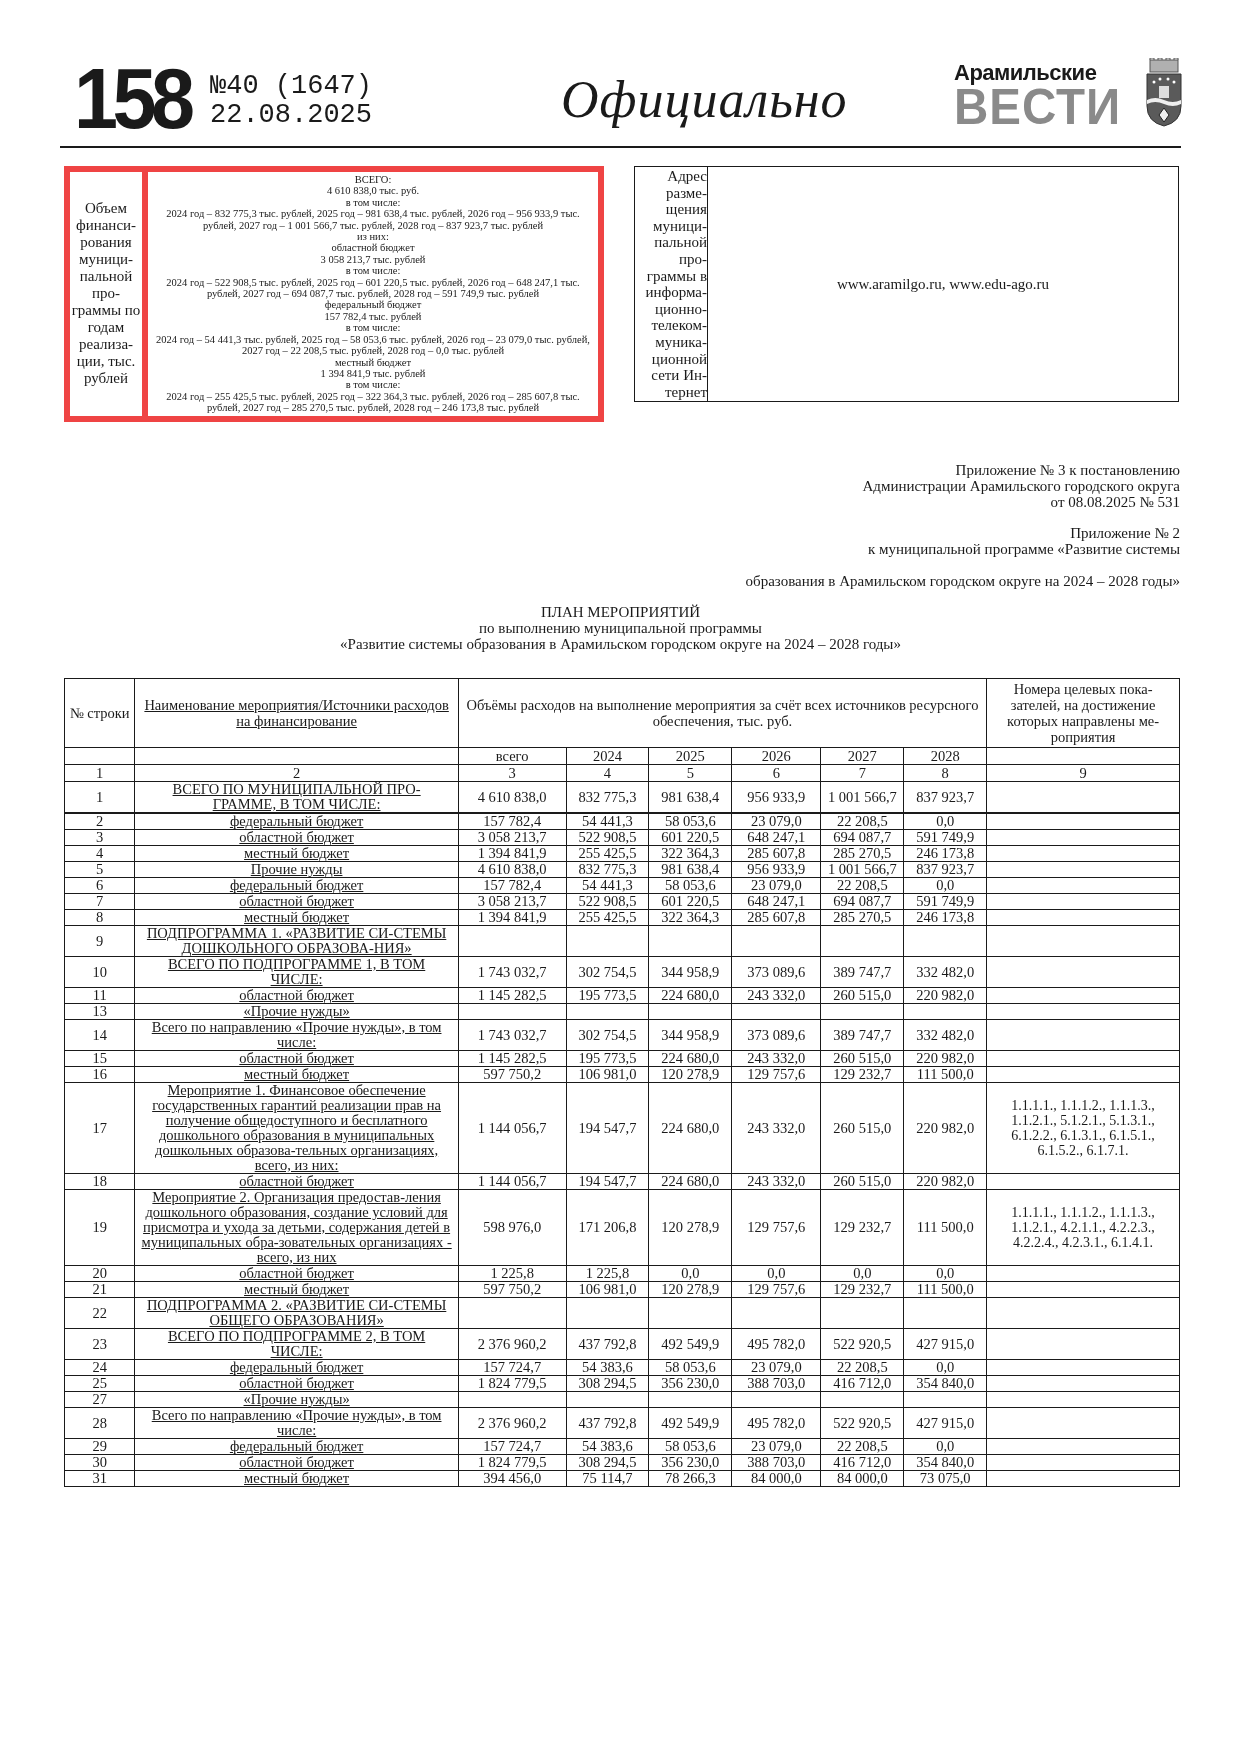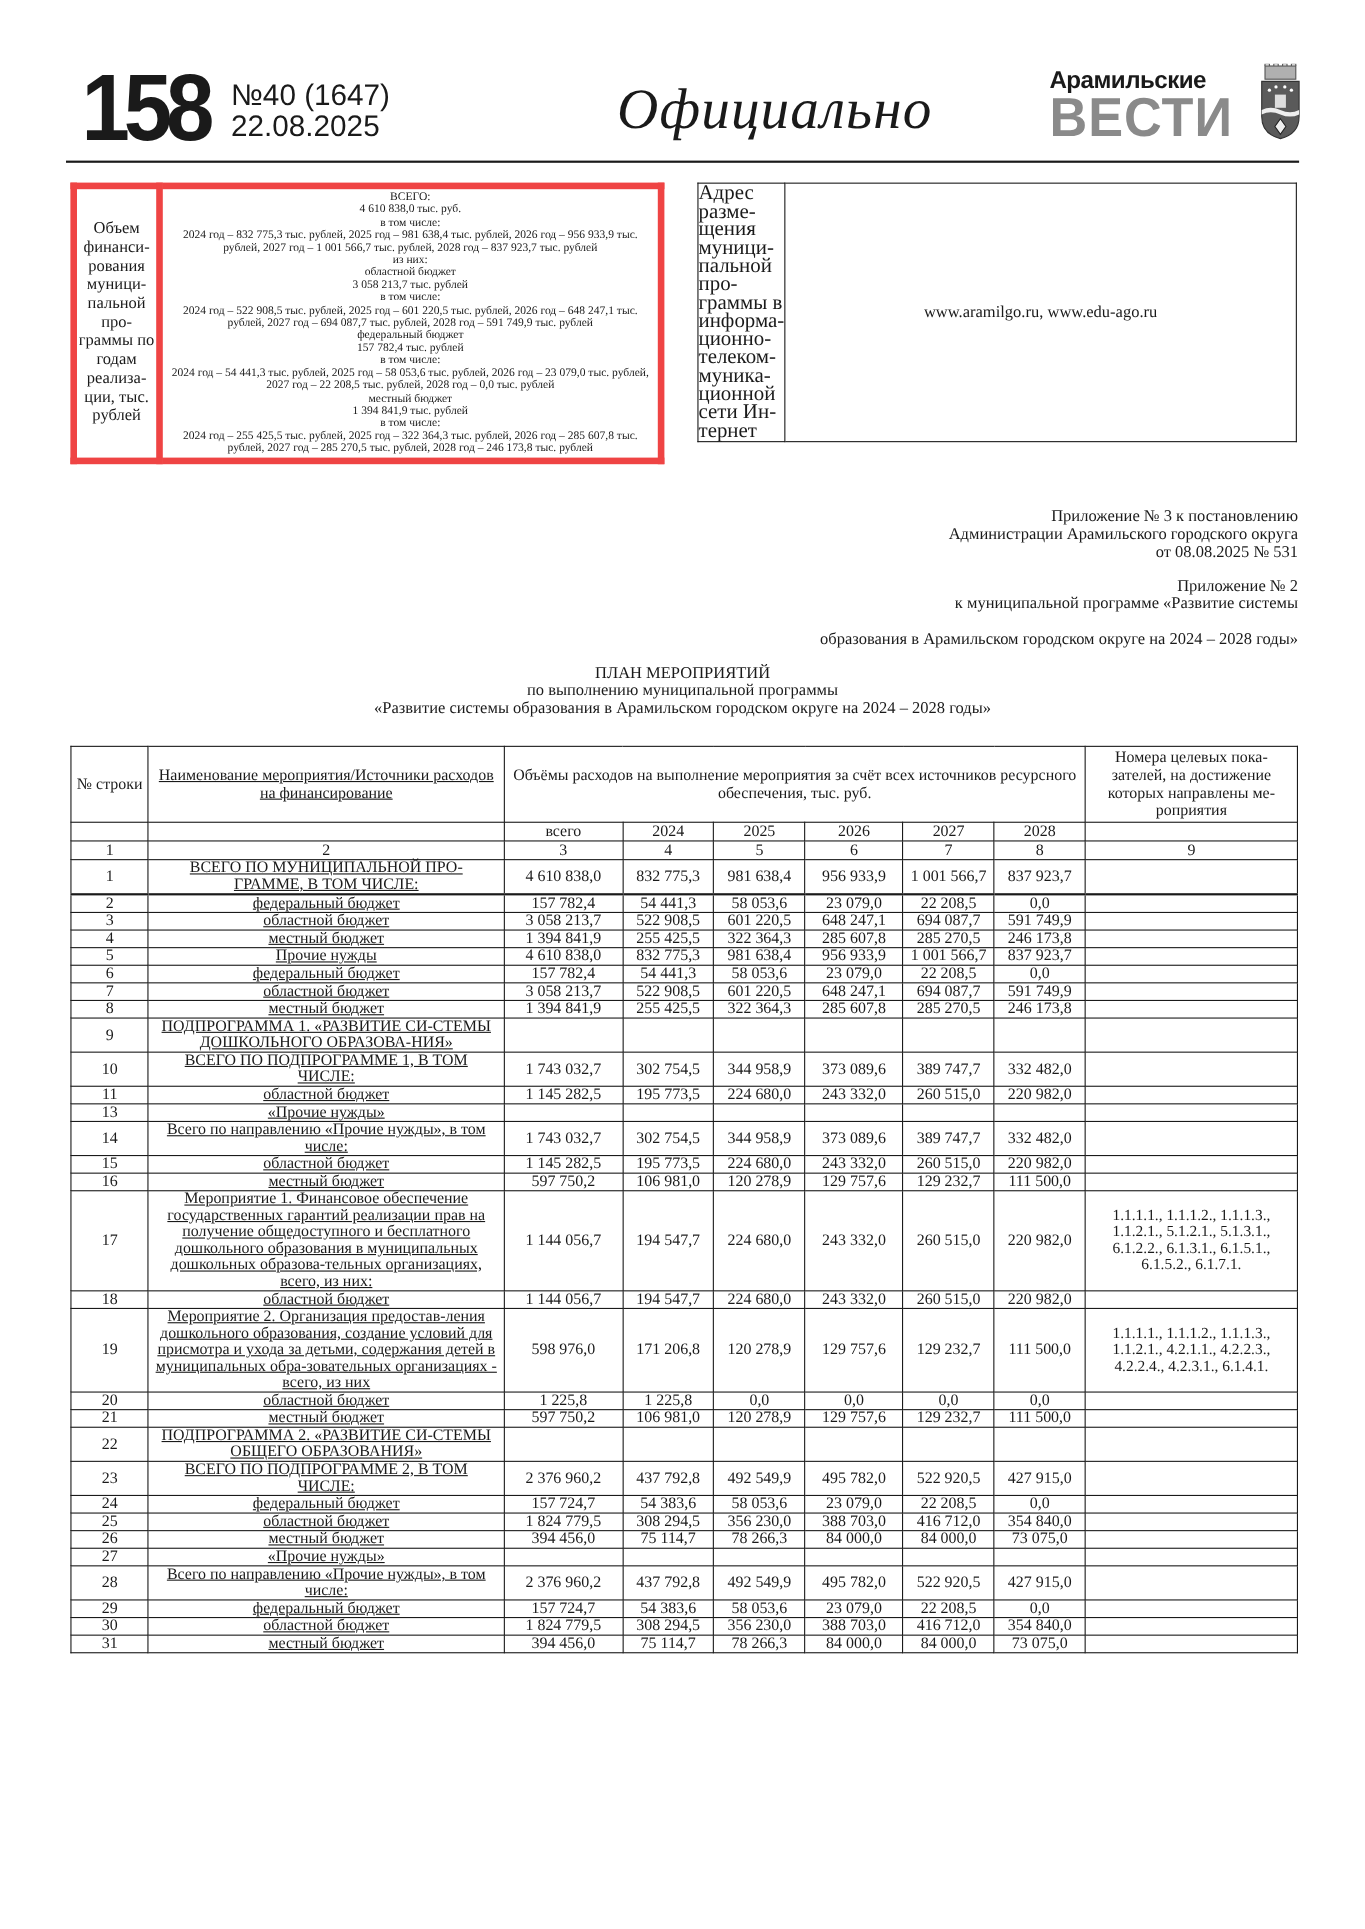--- a/index.html
+++ b/index.html
@@ -1,39 +1,39 @@
 <!DOCTYPE html>
 <html><head>
 <meta charset="utf-8">
 <style>
   html, body { margin: 0; padding: 0; background: #ffffff; }
   body { width: 1241px; height: 1754px; position: relative; font-family: "Liberation Serif", "DejaVu Serif", serif; color: #1a1a1a; overflow: hidden; }
 
   
   .masthead { position: absolute; left: 66px; top: 52px; width: 1115px; height: 92px; }
   .page-num { position: absolute; left: 8px; top: 0px; font-family: "Liberation Sans", "DejaVu Sans", sans-serif; font-weight: 700; font-size: 86px; line-height: 92px; letter-spacing: -6px; color: #1a1a1a; transform: scaleX(0.92); transform-origin: left; }
-  .issue { position: absolute; left: 144px; top: 20px; font-family: Liberation Sans, sans-serif; font-size: 27px; line-height: 29px; color: #1a1a1a; }
+  .issue { position: absolute; left: 144px; top: 20px; font-family: Liberation Mono, monospace; font-size: 27px; line-height: 29px; color: #1a1a1a; }
   .section-title { position: absolute; left: 495px; top: 18px; font-family: "Liberation Serif", serif; font-style: italic; font-size: 52px; line-height: 60px; color: #1a1a1a; letter-spacing: 1px; }
   .brand { position: absolute; left: 888px; top: 10px; width: 180px; }
   .brand-top { font-family: "Liberation Sans", sans-serif; font-weight: 700; font-size: 22px; line-height: 22px; color: #1a1a1a; letter-spacing: -0.5px; }
   .brand-main { font-family: "Liberation Sans", sans-serif; font-weight: 700; font-size: 50px; line-height: 46px; color: #8a8a8a; letter-spacing: 1px; transform: scaleX(0.95); transform-origin: left; }
   .coat { position: absolute; left: 1078px; top: 6px; width: 40px; height: 70px; }
   .rule { position: absolute; left: 60px; top: 146px; width: 1121px; height: 2px; background: #1a1a1a; }
 
   
   table { border-collapse: collapse; }
   .t-fin { position: absolute; left: 64px; top: 166px; width: 540px; }
   .t-fin td { border: 6px solid #ef4444; vertical-align: middle; }
   .t-fin .lbl { width: 70px; font-size: 15px; line-height: 17px; text-align: center; padding: 0 1px; }
   .t-fin .val { font-size: 10.5px; line-height: 11.4px; text-align: center; padding: 2px 2px; }
   .t-fin .val div { white-space: normal; }
 
   .t-addr { position: absolute; left: 634px; top: 166px; width: 545px; height: 235px; }
   .t-addr td { border: 1px solid #1a1a1a; }
-  .t-addr .lbl { width: 72px; font-size: 19px; line-height: 16.6px; text-align: left; padding: 1px 0; }
+  .t-addr .lbl { width: 72px; font-size: 15px; line-height: 16.6px; text-align: right; padding: 1px 0; }
   .t-addr .val { font-size: 15px; text-align: center; }
 
   
   .appendix { position: absolute; right: 61px; text-align: right; font-size: 15px; line-height: 16px; }
   .app1 { top: 462px; }
   .app2 { top: 525px; }
   .app3 { top: 573px; }
 
   .plan-title { position: absolute; left: 60px; width: 1121px; top: 604px; text-align: center; font-size: 15px; line-height: 16px; }
 
@@ -430,31 +430,20 @@
         <td class="name">областной бюджет</td>
         <td>1 824 779,5</td>
         <td>308 294,5</td>
         <td>356 230,0</td>
         <td>388 703,0</td>
         <td>416 712,0</td>
         <td>354 840,0</td>
         <td class="idx"></td>
       </tr>
       <tr>
-        <td>26</td>
-        <td class="name">местный бюджет</td>
-        <td>394 456,0</td>
-        <td>75 114,7</td>
-        <td>78 266,3</td>
-        <td>84 000,0</td>
-        <td>84 000,0</td>
-        <td>73 075,0</td>
-        <td class="idx"></td>
-      </tr>
-      <tr>
         <td>27</td>
         <td class="name">«Прочие нужды»</td>
         <td></td>
         <td></td>
         <td></td>
         <td></td>
         <td></td>
         <td></td>
         <td class="idx"></td>
       </tr>

